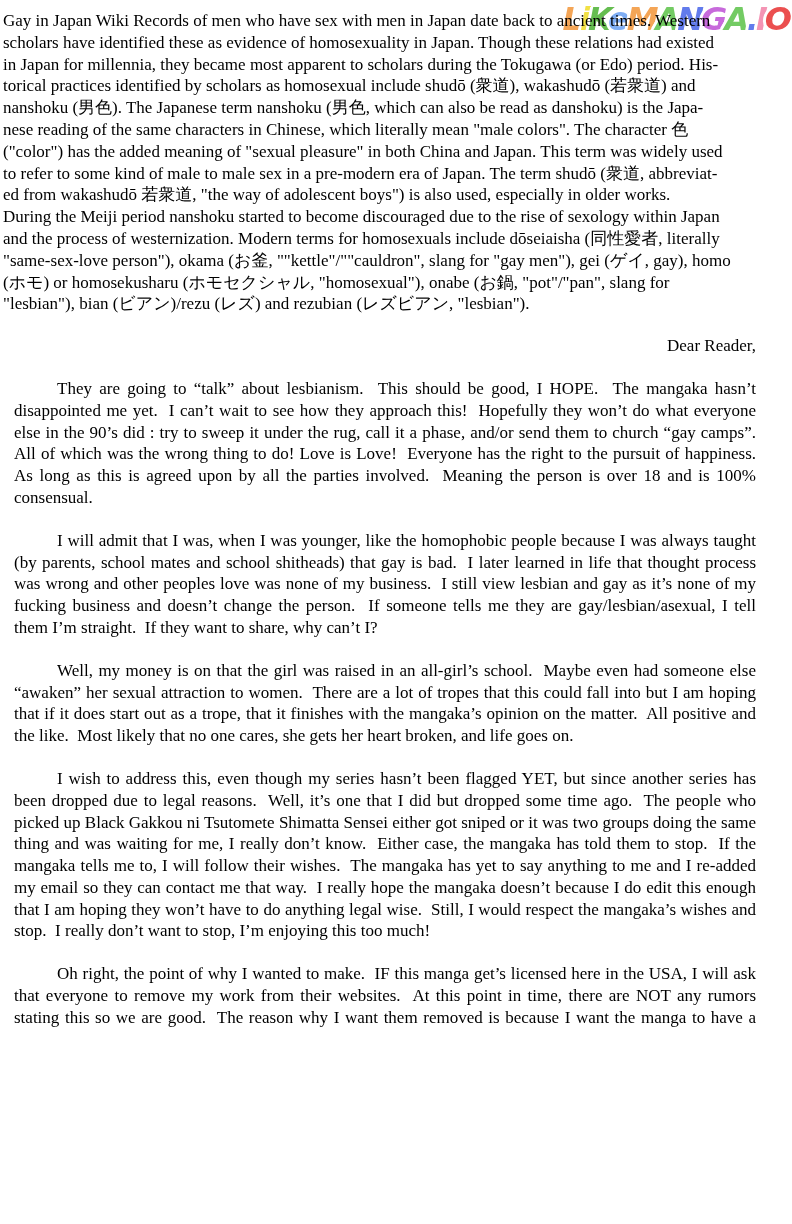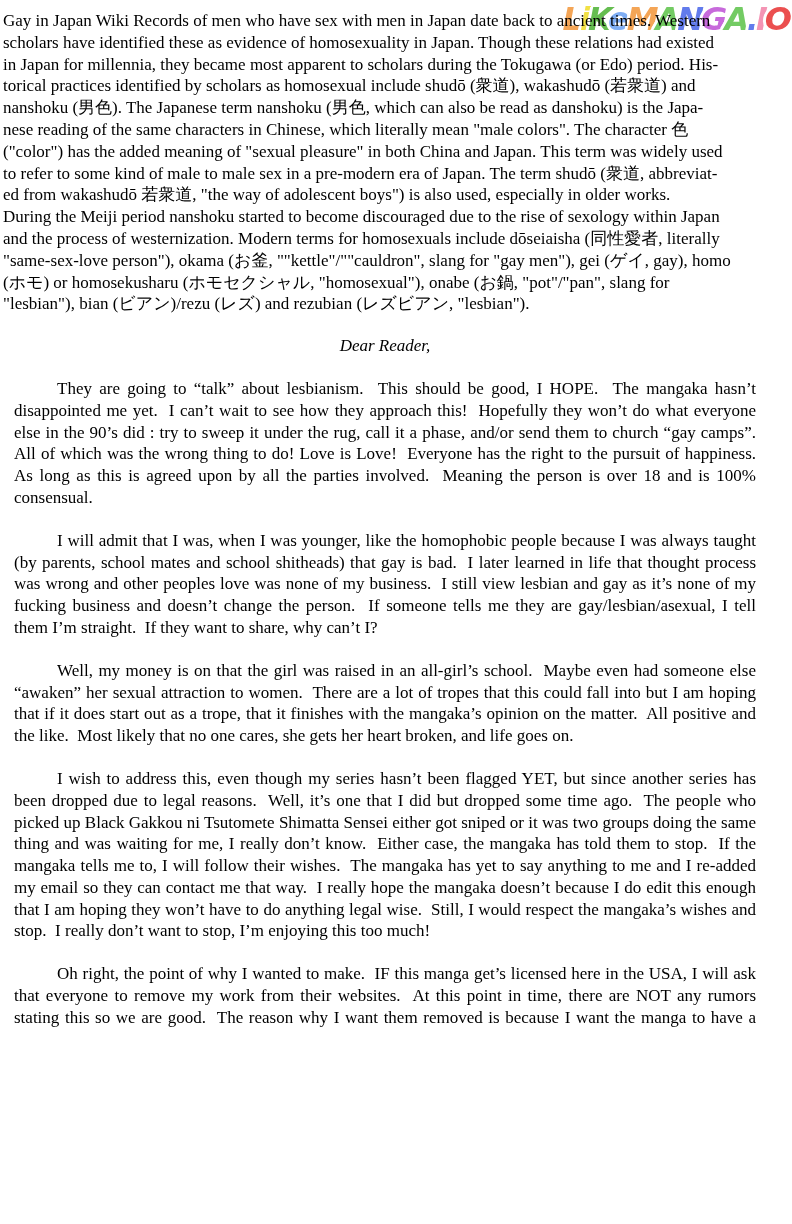--- a/index.html
+++ b/index.html
@@ -48,21 +48,21 @@
     margin: 20px 36px 0 14px;
     font-size: 17px;
     line-height: 21.8px;
     text-align: justify;
   }
   .letter p {
     margin: 0 0 21px 0;
     white-space: pre-wrap;
   }
   .letter p.indent { text-indent: 43px; font-family: Liberation Serif, serif; }
-  .letter p.plain  { text-indent: 0; text-align: center; font-style: italic; }
+  .letter p.plain  { text-indent: 0; text-align: right; }
 </style>
 </head>
 <body>
 
 <div class="page">
 
   <div class="watermark"><span style="color: rgb(244, 161, 78);">L</span><span style="color: rgb(242, 224, 60);">i</span><span style="color: rgb(93, 186, 71);">K</span><span style="color: rgb(121, 170, 244);">e</span><span style="color: rgb(244, 161, 78);">M</span><span style="color: rgb(108, 201, 91);">A</span><span style="color: rgb(90, 116, 236);">N</span><span style="color: rgb(197, 99, 218);">G</span><span style="color: rgb(108, 201, 91);">A</span><span style="color: rgb(90, 116, 236);">.</span><span style="color: rgb(244, 143, 177);">I</span><span style="color: rgb(234, 70, 70);">O</span></div>
 
   <div class="wiki">Gay in Japan Wiki Records of men who have sex with men in Japan date back to ancient times. Western
 scholars have identified these as evidence of homosexuality in Japan. Though these relations had existed

